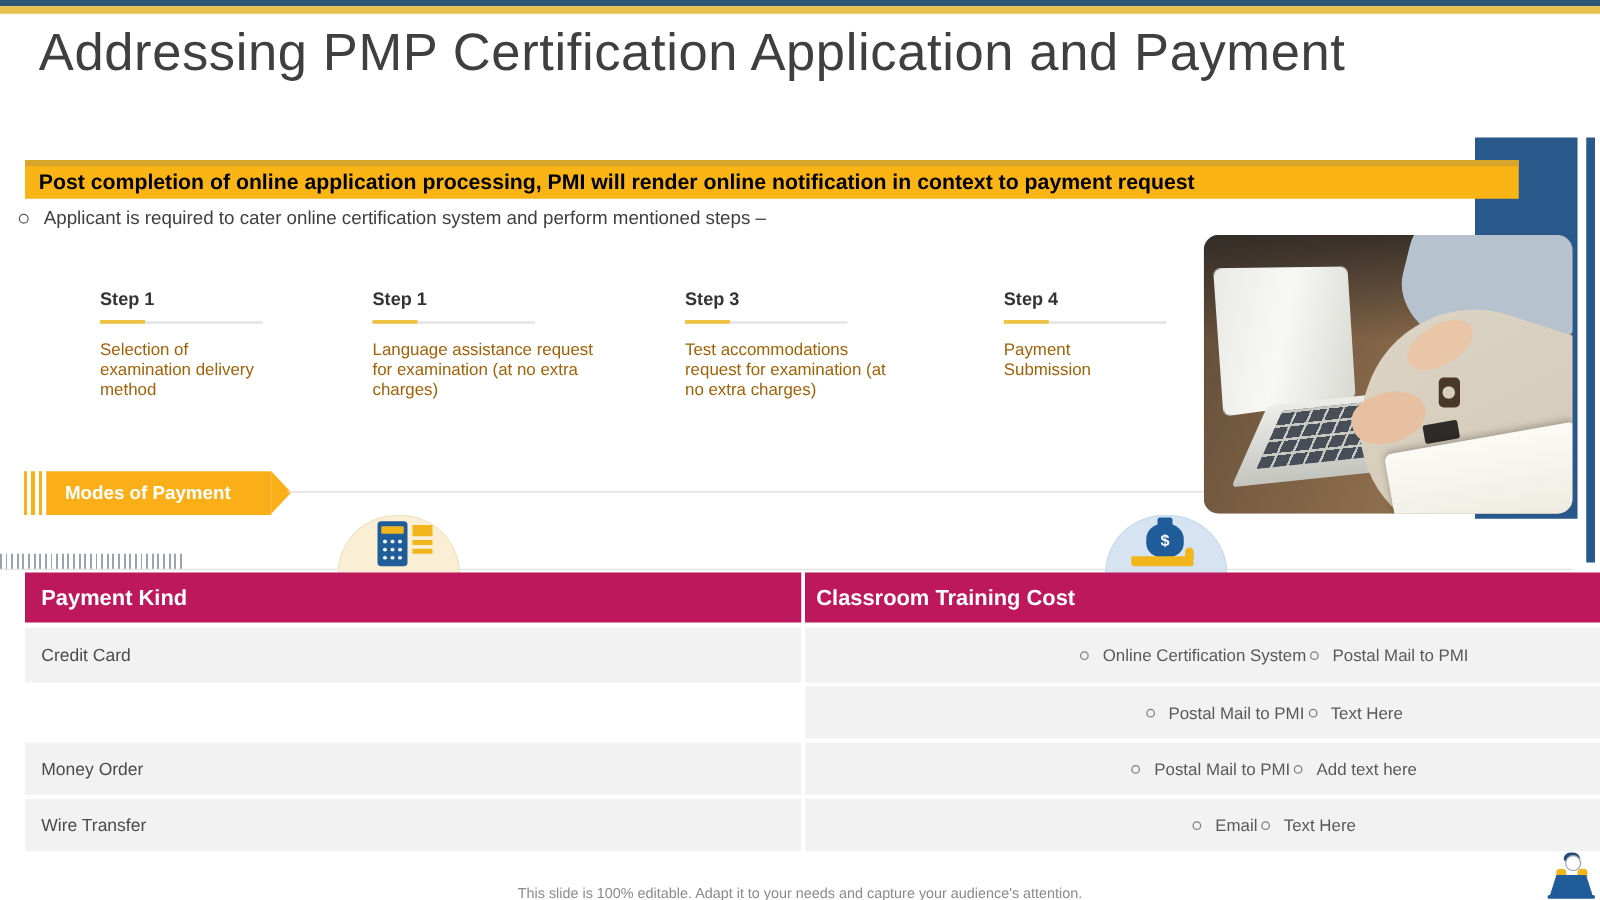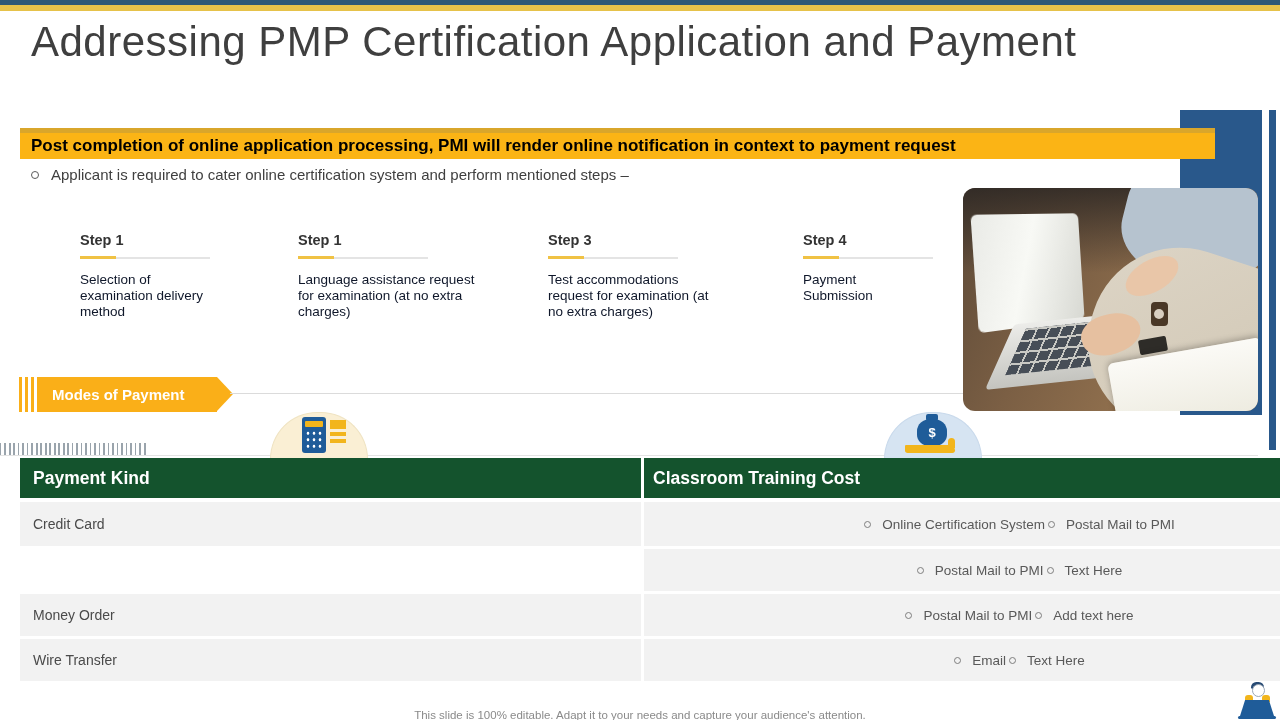--- a/index.html
+++ b/index.html
@@ -20,34 +20,34 @@
   .accent-rect{left:1180px;top:110px;width:82px;height:305px;background:#29588B;}
   .accent-bar{left:1269px;top:110px;width:7px;height:340px;background:#29588B;}
 
   
   .banner{left:20px;top:128px;width:1195px;height:31px;background:#FBB415;
           border-top:5px solid #D9A62B;box-sizing:border-box;}
   .banner span{display:block;line-height:25px;padding-left:11px;color:#000000;
                font-size:17px;font-weight:bold;}
 
   
-  .intro{left:31px;top:166px;display:flex;align-items:center;font-size:15px;color:#3F3F3F;}
+  .intro{left:15px;top:166px;display:flex;align-items:center;font-size:15px;color:#3F3F3F;}
   .ring{width:6px;height:6px;border:1.4px solid #5a5a5a;border-radius:50%;
         display:inline-block;margin-right:12px;flex:none;}
 
   
   .step{top:232px;}
   .s1{left:80px;width:134px;}
   .s2{left:298px;width:178px;}
   .s3{left:548px;width:178px;}
   .s4{left:803px;width:100px;}
   .step-title{font-size:14.5px;font-weight:bold;color:#333;}
   .step-rule{margin-top:9px;width:130px;height:2px;background:#E4E4E4;position:relative;}
   .step-rule i{position:absolute;left:0;top:-1px;width:36px;height:3px;background:#F0C244;}
-  .step-text{margin-top:13px;font-size:13.5px;color:#0f172a;line-height:16px;}
+  .step-text{margin-top:13px;font-size:13.5px;color:#a16207;line-height:16px;}
 
   
   .ribbon-stripes{left:19px;top:377px;width:15px;height:35px;
      background:repeating-linear-gradient(90deg,#FAAF18 0 3px,transparent 3px 6px);}
   .ribbon-body{left:37px;top:377px;width:180px;height:35px;background:#FAAF18;}
   .ribbon-body span{display:block;line-height:35px;padding-left:15px;color:#fff;
                     font-size:15px;font-weight:bold;}
   .ribbon-tip{left:217px;top:377px;width:0;height:0;border-left:16px solid #FAAF18;
               border-top:17.5px solid transparent;border-bottom:17.5px solid transparent;}
   .ribbon-tail{left:230px;top:393px;width:733px;height:1px;background:#DBDBDB;}
@@ -105,21 +105,21 @@
           border-radius:45% 55% 50% 50%;transform:rotate(-18deg);}
   .ph-watch{left:188px;top:114px;width:17px;height:24px;background:#4a3826;border-radius:4px;}
   .ph-watch-face{left:191px;top:121px;width:10px;height:10px;background:#d9cfc0;border-radius:50%;}
   .ph-notebook{left:150px;top:162px;width:155px;height:80px;border-radius:6px;
           background:linear-gradient(#fbfaf6,#eceade);transform:rotate(-10deg);
           box-shadow:0 -2px 6px rgba(0,0,0,.25);}
   .ph-clip{left:176px;top:150px;width:28px;height:15px;background:#2e2c28;
           transform:rotate(-10deg);border-radius:2px;}
 
   
-  .th{top:458px;height:40px;background:#14532d;color:#fff;font-size:17.5px;font-weight:bold;
+  .th{top:458px;height:40px;background:#be185d;color:#fff;font-size:17.5px;font-weight:bold;
       display:flex;align-items:center;}
   .c1{left:20px;width:621px;}
   .c2{left:644px;width:742px;}
   .th.c1{padding-left:13px;box-sizing:border-box;}
   .th.c2{padding-left:9px;box-sizing:border-box;}
   .td{background:#F2F2F2;box-sizing:border-box;}
   .td.kind{display:flex;align-items:center;padding-left:13px;font-size:14px;color:#4A4A4A;}
   .td.items{display:flex;flex-direction:row;justify-content:center;gap:3px;padding-left:9px;}
   .item{display:flex;align-items:center;font-size:13.5px;color:#595959;}
   .item .ring{width:5px;height:5px;border:1.2px solid #7f7f7f;margin-right:11px;}

